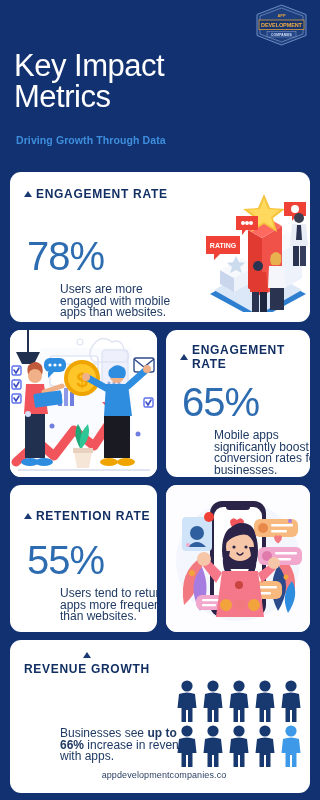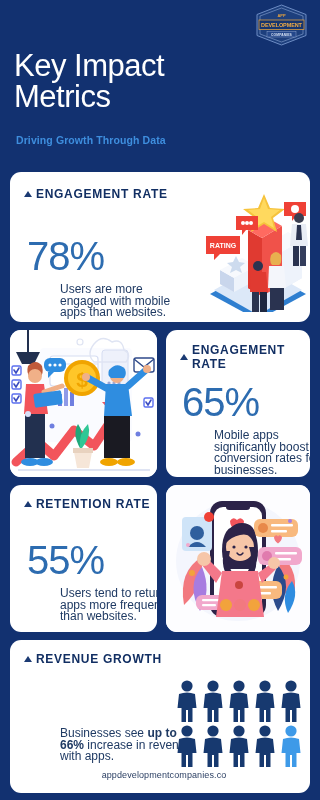--- a/index.html
+++ b/index.html
@@ -258,21 +258,21 @@
   <div class="card" style="left:166px; top:330px; width:144px; height:147px;">
     <div class="badge" style="left:14px; top:13px;">
       <span class="tri"></span>
       <span>ENGAGEMENT RATE</span>
     </div>
     <div class="stat" style="left:16px; top:52px;">65%</div>
     <div class="desc" style="left:16px; top:100px; width:124px;">Mobile apps significantly boost conversion rates for businesses.</div>
   </div>
 
   <div class="card" style="left:10px; top:485px; width:147px; height:147px;">
-    <div class="badge" style="left:14px; top:12px;text-align:right;">
+    <div class="badge" style="left:14px; top:24px;text-align:right;">
       <span class="tri"></span>
       <span>RETENTION RATE</span>
     </div>
     <div class="stat" style="left:17px; top:55px;">55%</div>
     <div class="desc" style="left:18px; top:103px; width:124px;">Users tend to return to apps more frequently than websites.</div>
   </div>
 
   <div class="card img-card" style="left:166px; top:485px; width:144px; height:147px;">
     <div class="illu" style="left:0; top:0;">
       <svg width="144" height="147" viewBox="0 0 144 147">
@@ -347,21 +347,21 @@
         <circle cx="26" cy="88" r="3" fill="#f2a33c"></circle>
         <circle cx="22" cy="60" r="2" fill="#f1a8cc"></circle>
         <circle cx="124" cy="36" r="2" fill="#a77ce0"></circle>
         <circle cx="120" cy="92" r="2.5" fill="#f2a33c"></circle>
         <circle cx="36" cy="100" r="2" fill="#a77ce0"></circle>
       </svg>
     </div>
   </div>
 
   <div class="card" style="left:10px; top:640px; width:300px; height:153px;">
-    <div class="badge" style="left:14px; top:12px;">
+    <div class="badge" style="left:14px; top:12px;flex-direction:column;">
       <span class="tri"></span>
       <span>REVENUE GROWTH</span>
     </div>
 
     <div class="desc" style="left:18px; top:88px; width:135px;">
       <span>Businesses see </span><b>up to 66%</b><span> increase in revenue with apps.</span>
     </div>
 
     <div class="people" style="left:166px; top:40px; width:126px;">
       <span class="person">

